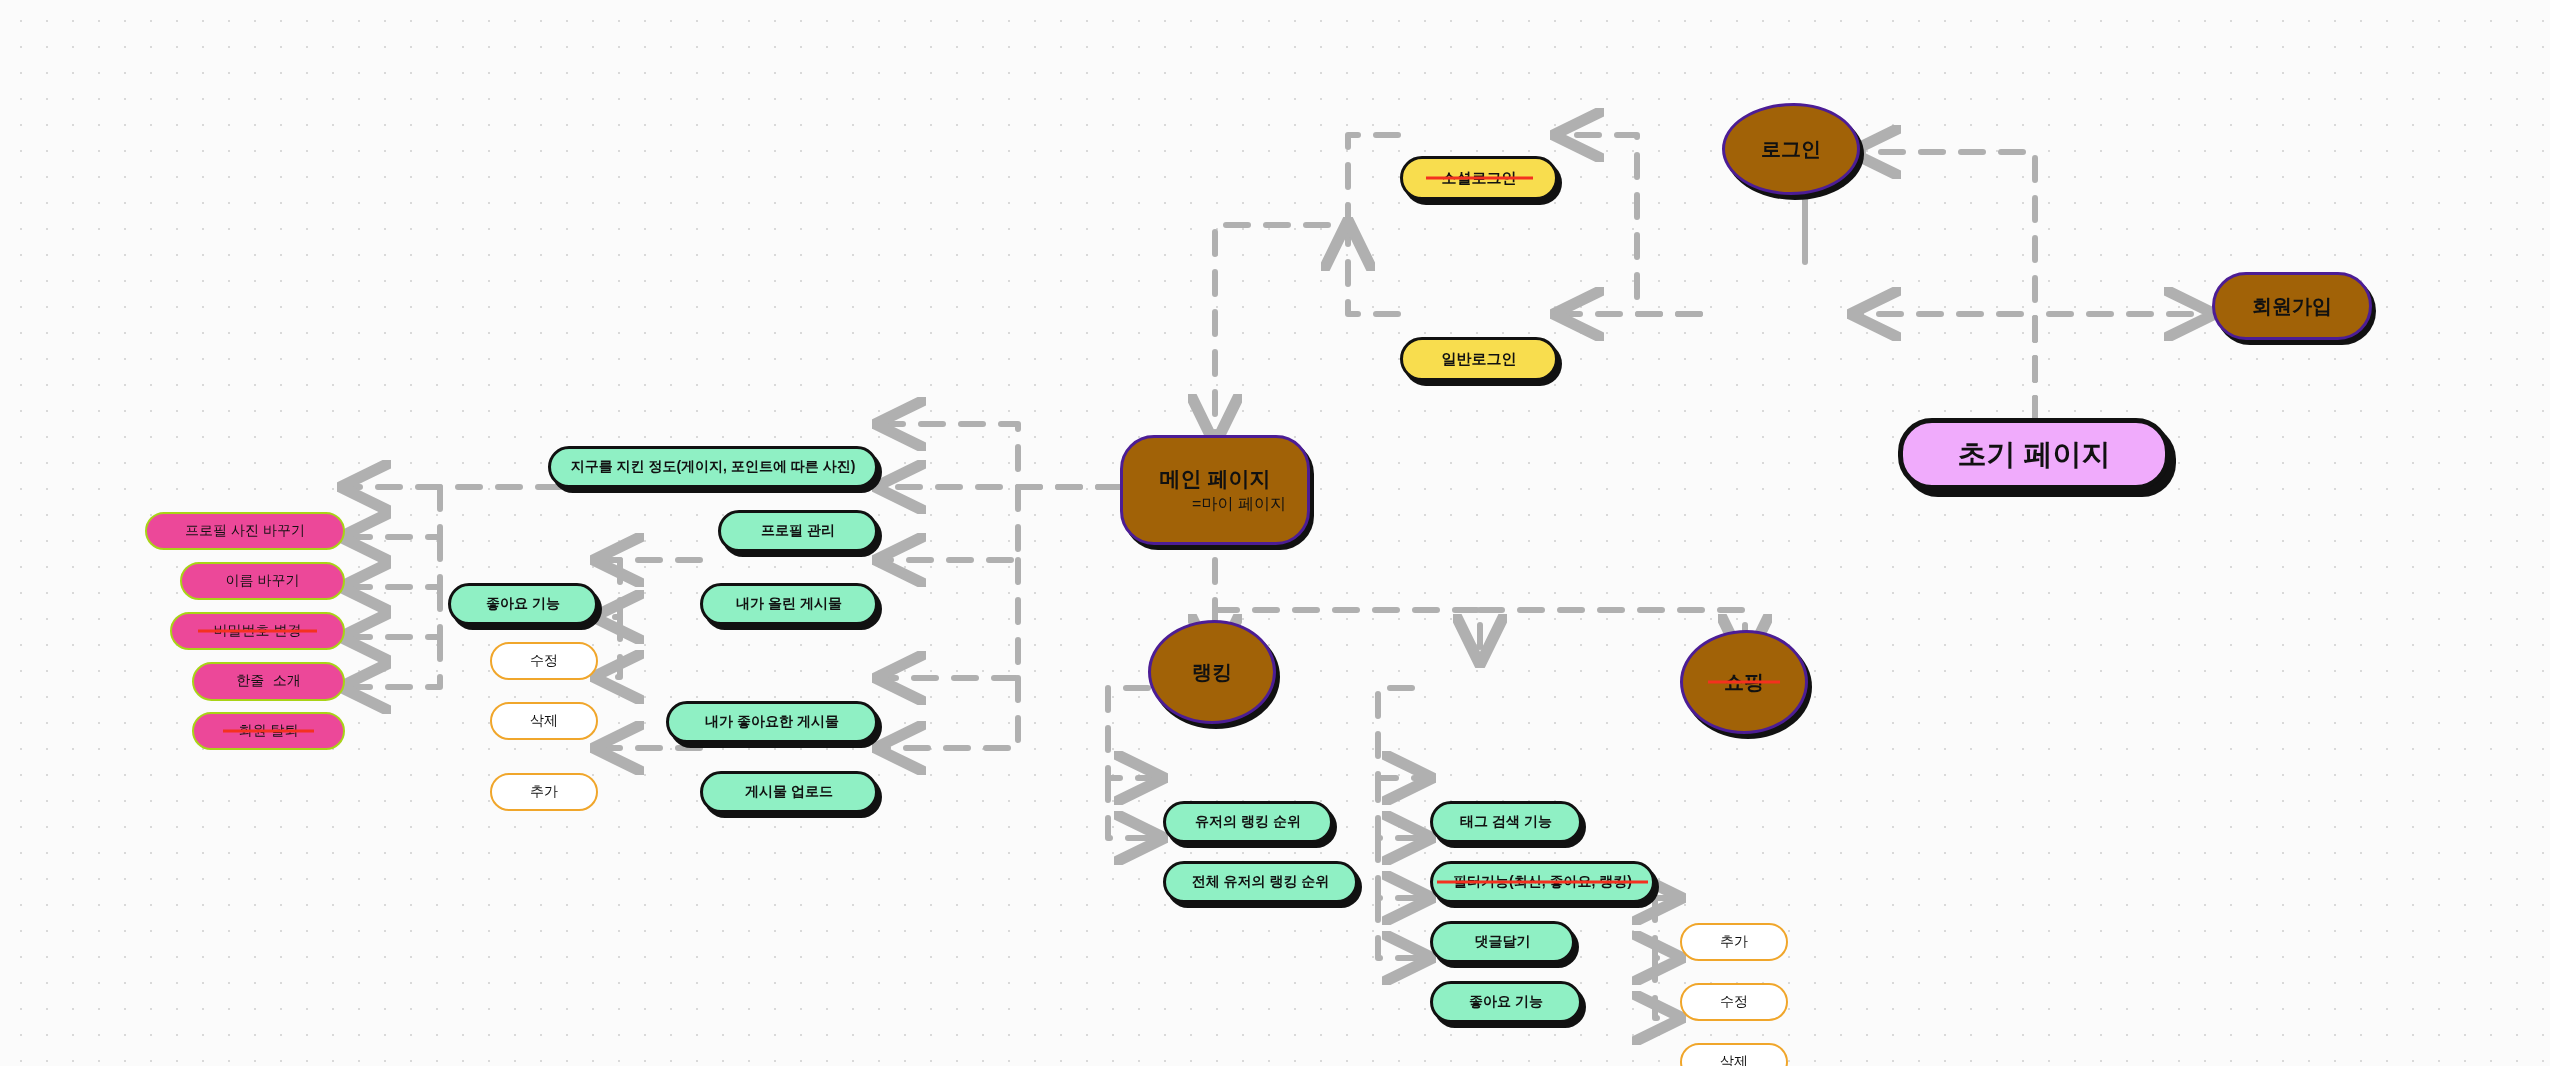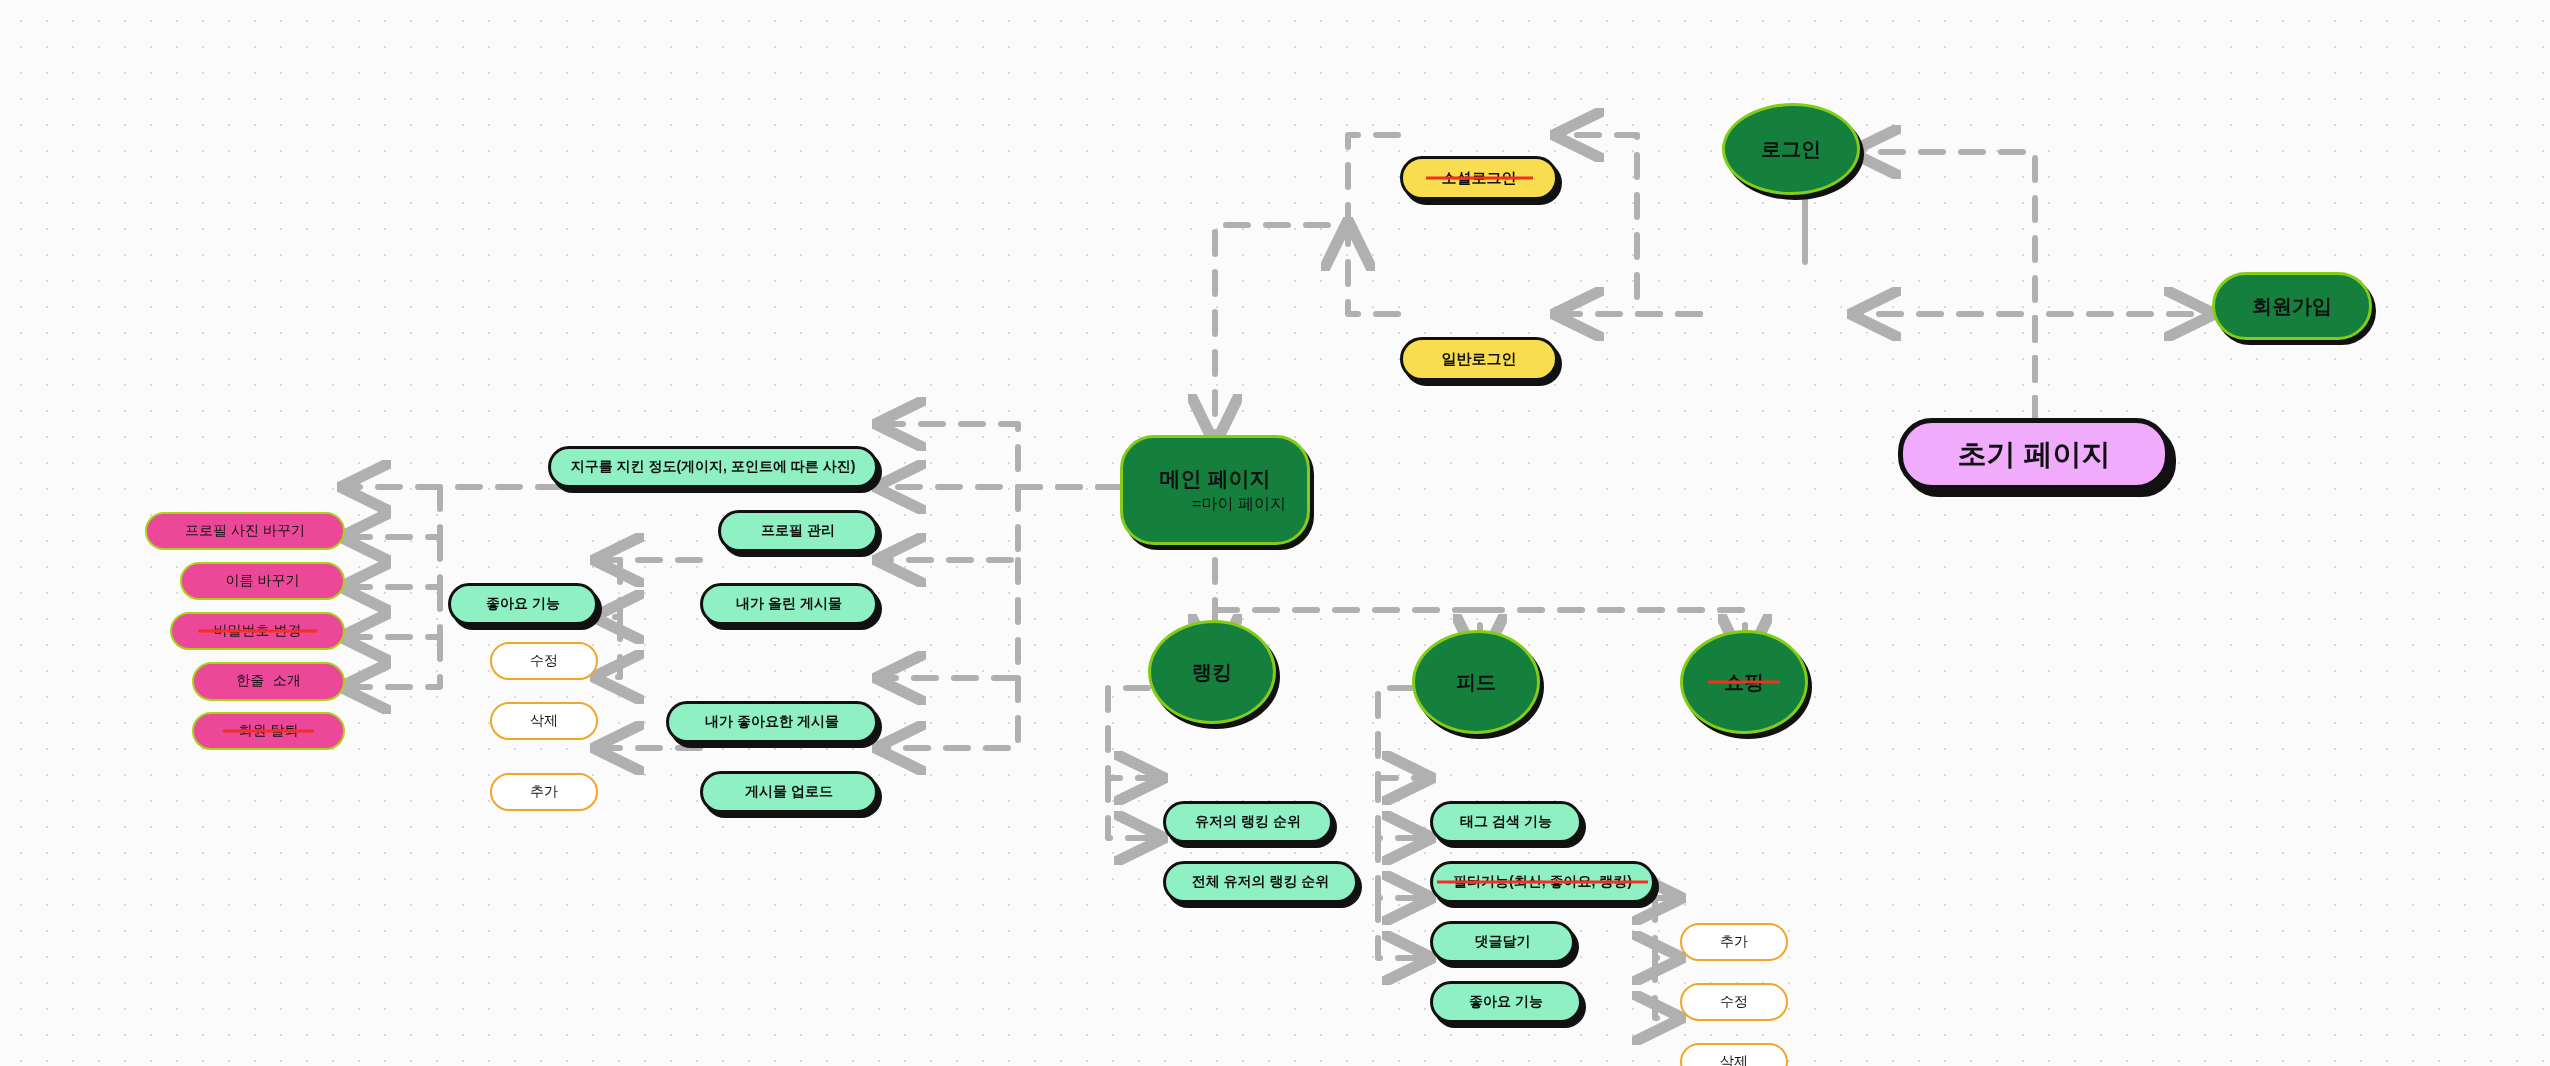--- a/index.html
+++ b/index.html
@@ -20,22 +20,22 @@
     position:absolute;
     box-sizing:border-box;
     display:flex;align-items:center;justify-content:center;
     text-align:center;
     color:#111;
     white-space:nowrap;
     line-height:1.25;
   }
   
   .n-plain{
-    background:#15803d;
-    border:3px solid #84cc16;
+    background:#a16207;
+    border:3px solid #4c1d95;
     box-shadow:4px 5px 0 0 #111;
   }
   .n-green{
     background:#8ff0c4;
     border:3px solid #111;
     box-shadow:4px 5px 0 0 #111;
   }
   .n-yellow{
     background:#f8dd4e;
     border:3px solid #111;
@@ -213,23 +213,20 @@
     <span class="lbl">삭제</span>
   </div>
   <div class="node n-orange pill" style="left:490px;top:729px;width:108px;height:38px;font-size:14px;">
     <span class="lbl">추가</span>
   </div>
 
   <div class="node n-plain blob" style="left:1148px;top:620px;width:128px;height:104px;font-size:20px;font-weight:700;">
     <span class="lbl">랭킹</span>
   </div>
 
-  <div class="node n-plain blob" style="left:1412px;top:630px;width:128px;height:104px;font-size:20px;font-weight:700;">
-    <span class="lbl">피드</span>
-  </div>
 
   <div class="node n-plain blob" style="left:1680px;top:630px;width:128px;height:104px;font-size:20px;font-weight:700;">
     <span class="lbl strike">쇼핑</span>
   </div>
 
   <div class="node n-green pill" style="left:1163px;top:757px;width:170px;height:42px;font-size:14px;font-weight:700;">
     <span class="lbl">유저의 랭킹 순위</span>
   </div>
   <div class="node n-green pill" style="left:1163px;top:817px;width:195px;height:42px;font-size:14px;font-weight:700;">
     <span class="lbl">전체 유저의 랭킹 순위</span>

